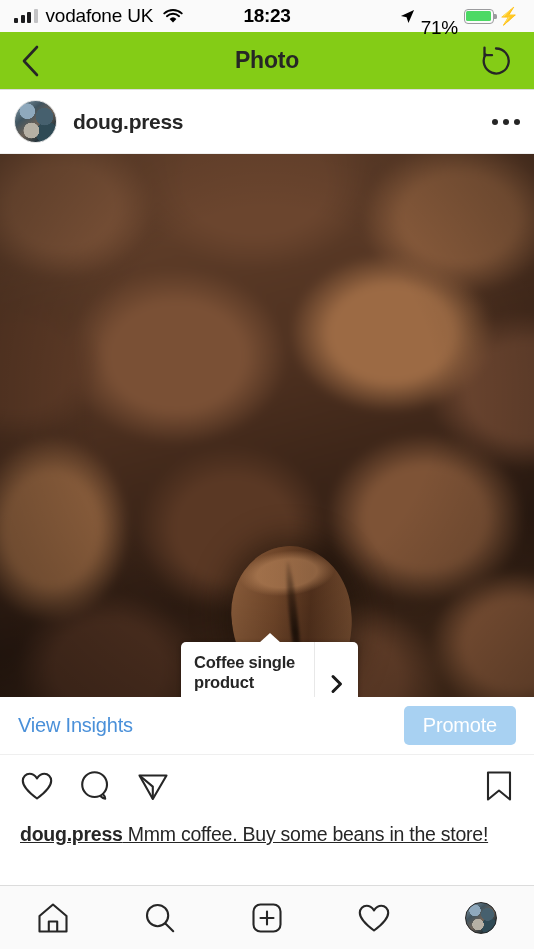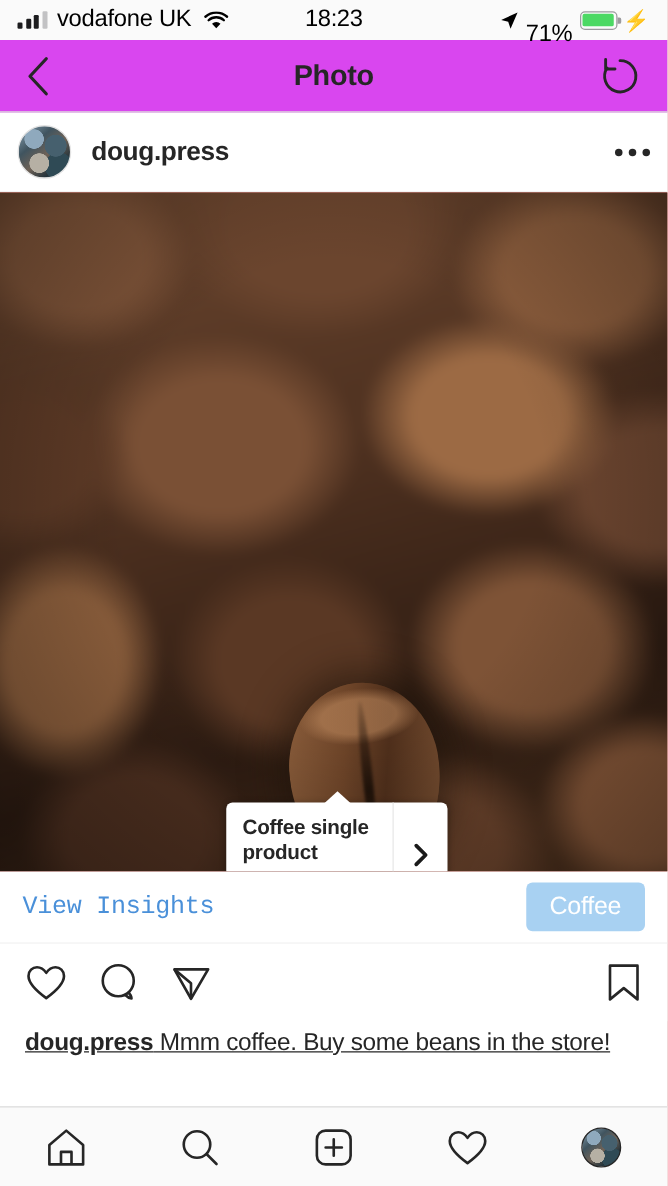--- a/index.html
+++ b/index.html
@@ -21,40 +21,40 @@
   .bars i{ display:block; width:4px; border-radius:1px; background:#1c1c1e; }
   .bars i:nth-child(1){ height:5px; }
   .bars i:nth-child(2){ height:8px; }
   .bars i:nth-child(3){ height:11px; }
   .bars i:nth-child(4){ height:14px; background:#c2c2c4; }
   .carrier{ font-size:19px; color:#000; letter-spacing:-.2px; }
   .wifi{ width:20px; height:15px; position:relative; margin-left:2px; }
   .wifi svg{ display:block; }
   .sb-time{
     position:absolute; left:0; right:0; text-align:center;
-    font-size:19px; font-weight:normal; color:#000; letter-spacing:-.3px;
+    font-size:19px; font-weight:bold; color:#000; letter-spacing:-.3px;
     pointer-events:none;
   }
   .sb-right{ margin-left:auto; display:flex; align-items:center; gap:6px; z-index:2; }
   .loc-arrow{ width:15px; height:15px; }
   .batt-pct{ font-size:19px; color:#000; letter-spacing:-.3px;margin-top:24px; }
   .battery{
     width:30px; height:15px; border:1.6px solid #9b9b9e; border-radius:4px;
     padding:1.5px; position:relative;
   }
   .battery .fill{ height:100%; background:#4cd964; border-radius:1.5px; }
   .battery::after{
     content:""; position:absolute; right:-4px; top:4.5px;
     width:2.5px; height:5px; background:#9b9b9e; border-radius:0 1.5px 1.5px 0;
   }
   .bolt{ font-size:17px; color:#000; line-height:1; margin-left:-1px; }
 
   
   .navbar{
-    height:58px; background:#d946ef; display:flex; align-items:center;
+    height:58px; background:#84cc16; display:flex; align-items:center;
     padding:0 20px; border-bottom:1px solid #dcdcdc; position:relative;
   }
   .nav-title{
     position:absolute; left:0; right:0; text-align:center;
     font-size:23px; font-weight:bold; color:#262626; letter-spacing:-.2px;
   }
   .nav-btn{ z-index:2; display:flex; align-items:center; }
   .nav-btn.right{ margin-left:auto; }
 
   
@@ -152,21 +152,21 @@
     display:flex; align-items:center; justify-content:center;
     font-size:20px; font-weight:bold; color:#1a1a1a;
   }
 
   
   .insights{
     height:58px; display:flex; align-items:center; padding:0 18px;
     border-bottom:1px solid #efefef; background:#fff;
   }
   .view-insights{
-    font-size:20px; color:#4a90d9; letter-spacing:-.2px;font-family:Liberation Mono, monospace;
+    font-size:20px; color:#4a90d9; letter-spacing:-.2px;
   }
   .promote{
     margin-left:auto; background:#a8d1f2; color:#fff;
     font-size:20px; letter-spacing:-.2px;
     padding:8px 19px; border:none; border-radius:5px;
   }
 
   
   .actions{
     height:62px; display:flex; align-items:center; padding:0 20px; background:#fff;
@@ -273,21 +273,21 @@
       <div class="pt-arrow">
         <svg width="14" height="20" viewBox="0 0 14 20">
           <path d="M3 2.5 L10.5 10 L3 17.5" stroke="#1a1a1a" stroke-width="3" fill="none" stroke-linecap="round" stroke-linejoin="round"></path>
         </svg>
       </div>
     </div>
   </div>
 
   <div class="insights">
     <div class="view-insights">View Insights</div>
-    <button class="promote">Coffee</button>
+    <button class="promote">Promote</button>
   </div>
 
   <div class="actions">
     <div class="grp">
       <div class="ico">
         <svg width="34" height="34" viewBox="0 0 34 34">
           <path d="M17 29.5 C6 21.5 2.8 16.3 2.8 11.8 C2.8 7.6 6 4.8 9.6 4.8 C12.3 4.8 15 6.4 17 9.3 C19 6.4 21.7 4.8 24.4 4.8 C28 4.8 31.2 7.6 31.2 11.8 C31.2 16.3 28 21.5 17 29.5 Z" stroke="#262626" stroke-width="2.1" fill="none" stroke-linejoin="round"></path>
         </svg>
       </div>
       <div class="ico">

